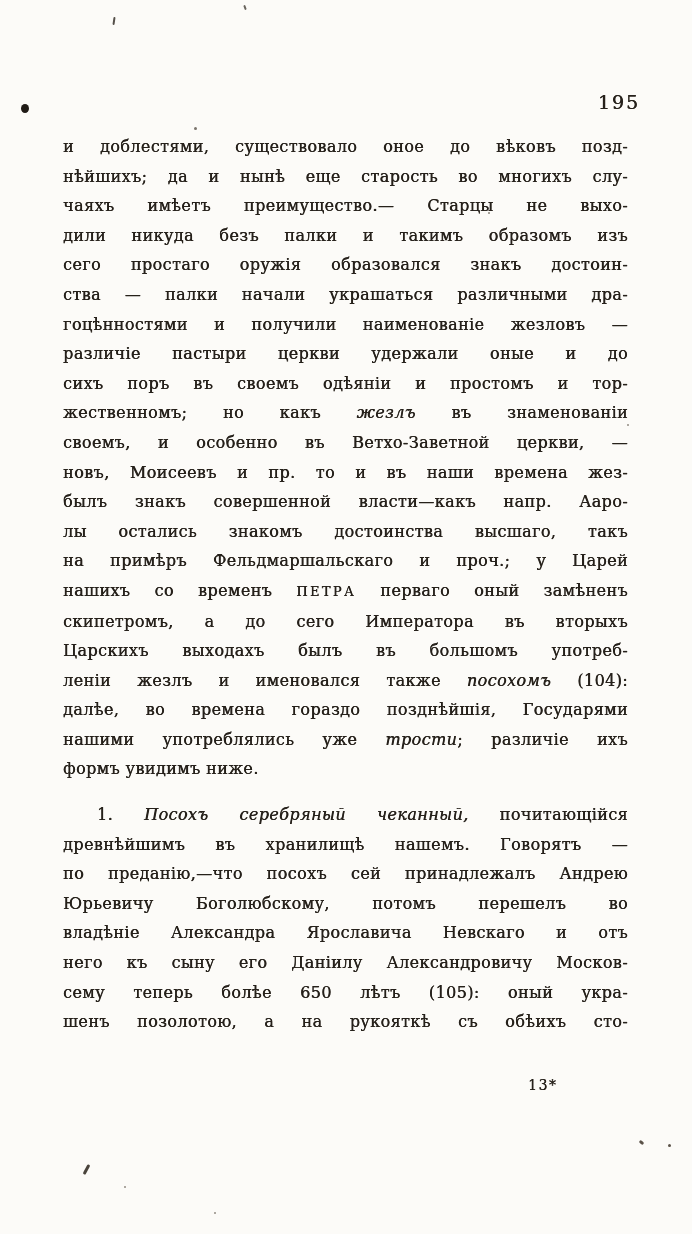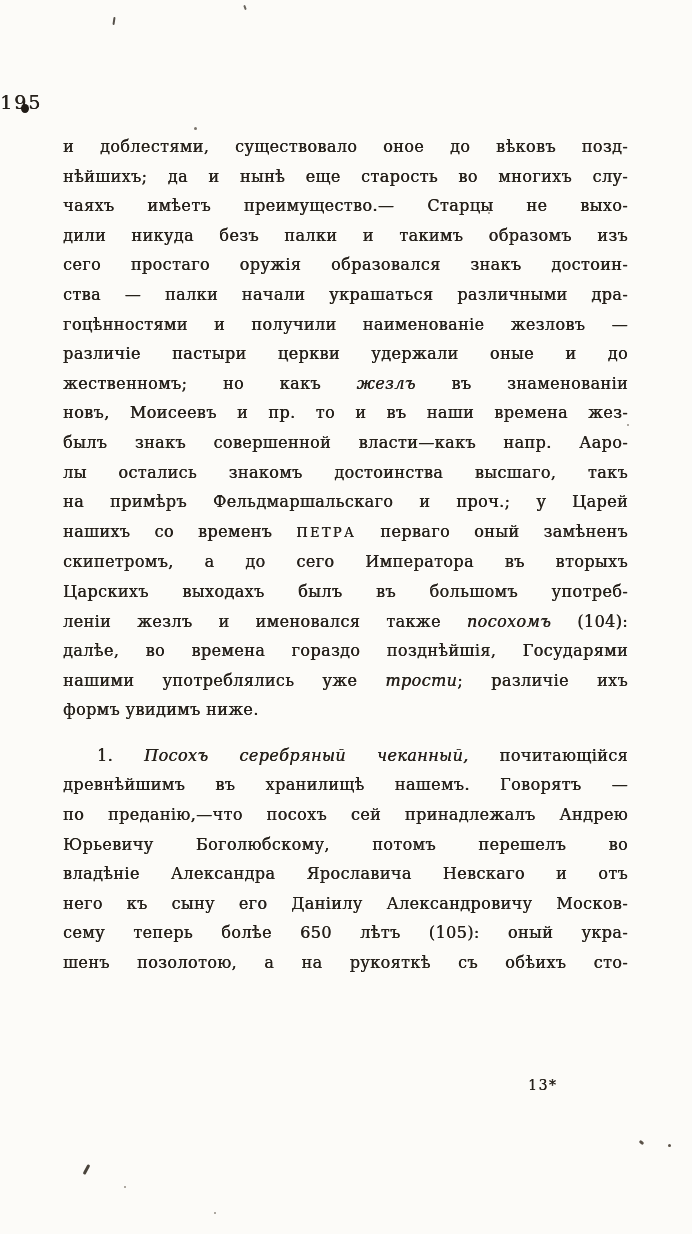--- a/index.html
+++ b/index.html
@@ -10,22 +10,22 @@
   }
   .page {
     position: relative;
     width: 692px; height: 1234px;
     background: #fcfbf8;
     color: #26211b;
     overflow: hidden;
   }
   .page-number {
     position: absolute;
-    top: 91px; left: 0; width: 631px;
-    text-align: left;
+    top: 91px; left: 9px; width: 631px;
+    text-align: right;
     font-size: 19px;
     letter-spacing: 2px;
     text-shadow: 0.4px 0 0 currentColor;
   }
   .text-block {
     position: absolute;
     left: 63px; top: 132px; width: 565px;
     font-size: 16px;
     line-height: 29.6px;
     letter-spacing: 0.4px;
@@ -60,21 +60,23 @@
   <div class="text-block">
       <div class="paragraph">
         <div class="line"><span>и доблестями, существовало оное до вѣковъ позд-</span></div>
         <div class="line"><span>нѣйшихъ; да и нынѣ еще старость во многихъ слу-</span></div>
         <div class="line"><span>чаяхъ имѣетъ преимущество.— Старцы не выхо-</span></div>
         <div class="line"><span>дили никуда безъ палки и такимъ образомъ изъ</span></div>
         <div class="line"><span>сего простаго оружія образовался знакъ достоин-</span></div>
         <div class="line"><span>ства — палки начали украшаться различными дра-</span></div>
         <div class="line"><span>гоцѣнностями и получили наименованіе жезловъ —</span></div>
         <div class="line"><span>различіе пастыри церкви удержали оные и до</span></div>
+        <div class="line"><span>сихъ поръ въ своемъ одѣяніи и простомъ и тор-</span></div>
         <div class="line"><span>жественномъ; но какъ </span><span class="em">жезлъ</span><span> въ знаменованіи</span></div>
+        <div class="line"><span>своемъ, и особенно въ Ветхо-Заветной церкви, —</span></div>
         <div class="line"><span>новъ, Моисеевъ и пр. то и въ наши времена жез-</span></div>
         <div class="line"><span>былъ знакъ совершенной власти—какъ напр. Ааро-</span></div>
         <div class="line"><span>лы остались знакомъ достоинства высшаго, такъ</span></div>
         <div class="line"><span>на примѣръ Фельдмаршальскаго и проч.; у Царей</span></div>
         <div class="line"><span>нашихъ со временъ </span><span class="sc">Петра</span><span> перваго оный замѣненъ</span></div>
         <div class="line"><span>скипетромъ, а до сего Императора въ вторыхъ</span></div>
         <div class="line"><span>Царскихъ выходахъ былъ въ большомъ употреб-</span></div>
         <div class="line"><span>леніи жезлъ и именовался также </span><span class="em">посохомъ</span><span> (104):</span></div>
         <div class="line"><span>далѣе, во времена гораздо позднѣйшія, Государями</span></div>
         <div class="line"><span>нашими употреблялись уже </span><span class="em">трости</span><span>; различіе ихъ</span></div>

